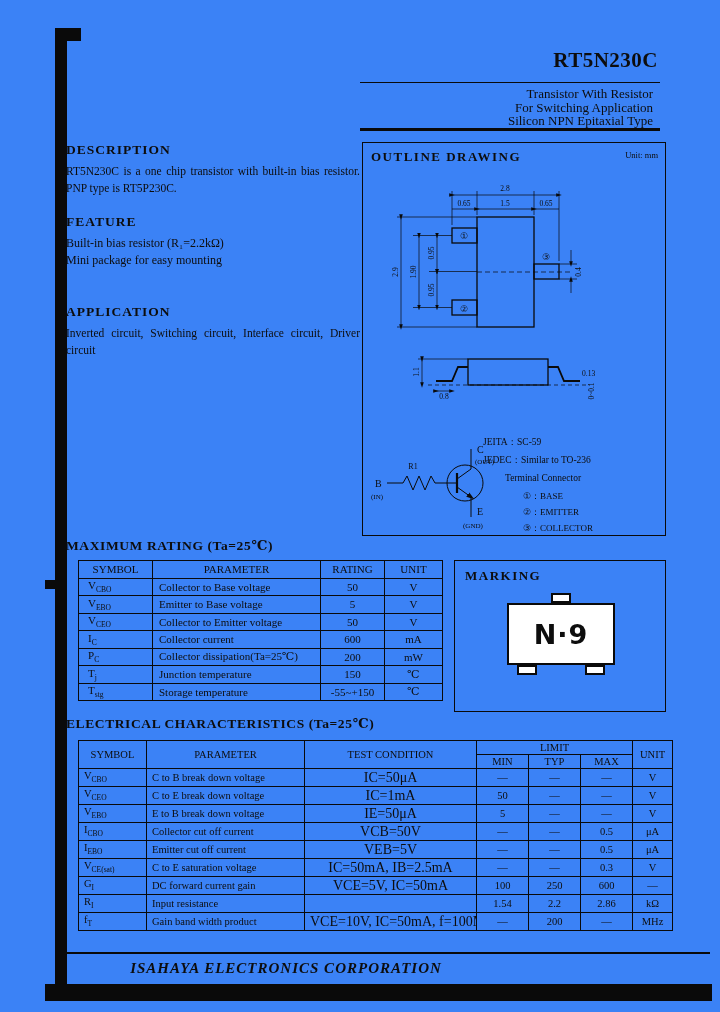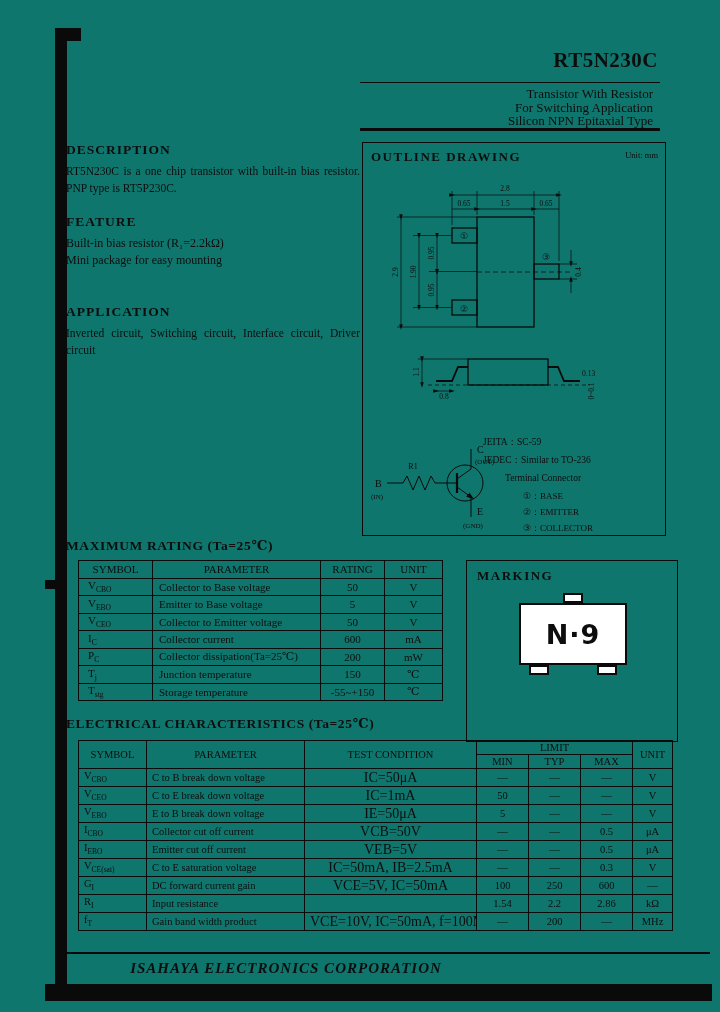--- a/index.html
+++ b/index.html
@@ -2,21 +2,21 @@
 <html><head>
 <meta charset="utf-8">
 <style>
   * { margin:0; padding:0; box-sizing:border-box; }
   html,body { background:#ffffff; }
   body {
     width:720px; height:1012px;
     font-family:"Liberation Serif","DejaVu Serif",serif;
     color:#0d0d0d;
   }
-  .page { position:relative; width:720px; height:1012px; background:#0f766e; overflow:hidden; }
+  .page { position:relative; width:720px; height:1012px; background:#3b82f6; overflow:hidden; }
 
   
   .left-bar   { position:absolute; left:55px; top:28px; width:12px; height:958px; background:#0a0a0a; }
   .corner-mark{ position:absolute; left:55px; top:28px; width:26px; height:13px; background:#0a0a0a; }
   .side-tick  { position:absolute; left:45px; top:580px; width:10px; height:9px; background:#0a0a0a; }
   .bottom-rule{ position:absolute; left:55px; top:952px; width:655px; height:2px; background:#0a0a0a; }
   .bottom-bar { position:absolute; left:45px; top:984px; width:667px; height:17px; background:#0a0a0a; }
 
   
   .part-number { position:absolute; top:48px; right:62px; font-size:21px; font-weight:bold; letter-spacing:0.5px; }
@@ -56,21 +56,21 @@
   .ec-table { position:absolute; left:66px; top:740px; width:594px; font-size:10.5px; border:1.5px solid #0a0a0a; }
   .ec-table thead th { height:14px; padding:0 3px; }
   .ec-table tbody td { height:18px; padding:0 5px; }
   td.sym  { text-align:left; padding-left:9px; }
   td.param{ text-align:left; }
   td.test { text-align:center; font-size:14px; }
   td.num  { text-align:center; }
   sub { font-size:7.5px; }
 
   
-  .marking-box { position:absolute; left:466px; top:560px; width:212px; height:182px; border:1.5px solid #0a0a0a; }
+  .marking-box { position:absolute; left:454px; top:560px; width:212px; height:152px; border:1.5px solid #0a0a0a; }
   .marking-title { position:absolute; left:10px; top:7px; font-size:13px; font-weight:bold; letter-spacing:1.5px; }
   .marking-pkg { position:absolute; left:52px; top:42px; width:108px; height:62px; border:2.5px solid #0a0a0a; background:#fff;
                  display:flex; align-items:center; justify-content:center; }
   .marking-code { font-family:"DejaVu Sans",sans-serif; font-weight:bold; font-size:27px; letter-spacing:1px; }
   .stub { position:absolute; width:20px; height:10px; border:2px solid #0a0a0a; background:#fff; }
   .stub-top { left:42px; top:-12px; }
   .stub-bl  { left:8px;  bottom:-12px; }
   .stub-br  { right:8px; bottom:-12px; }
 
   

